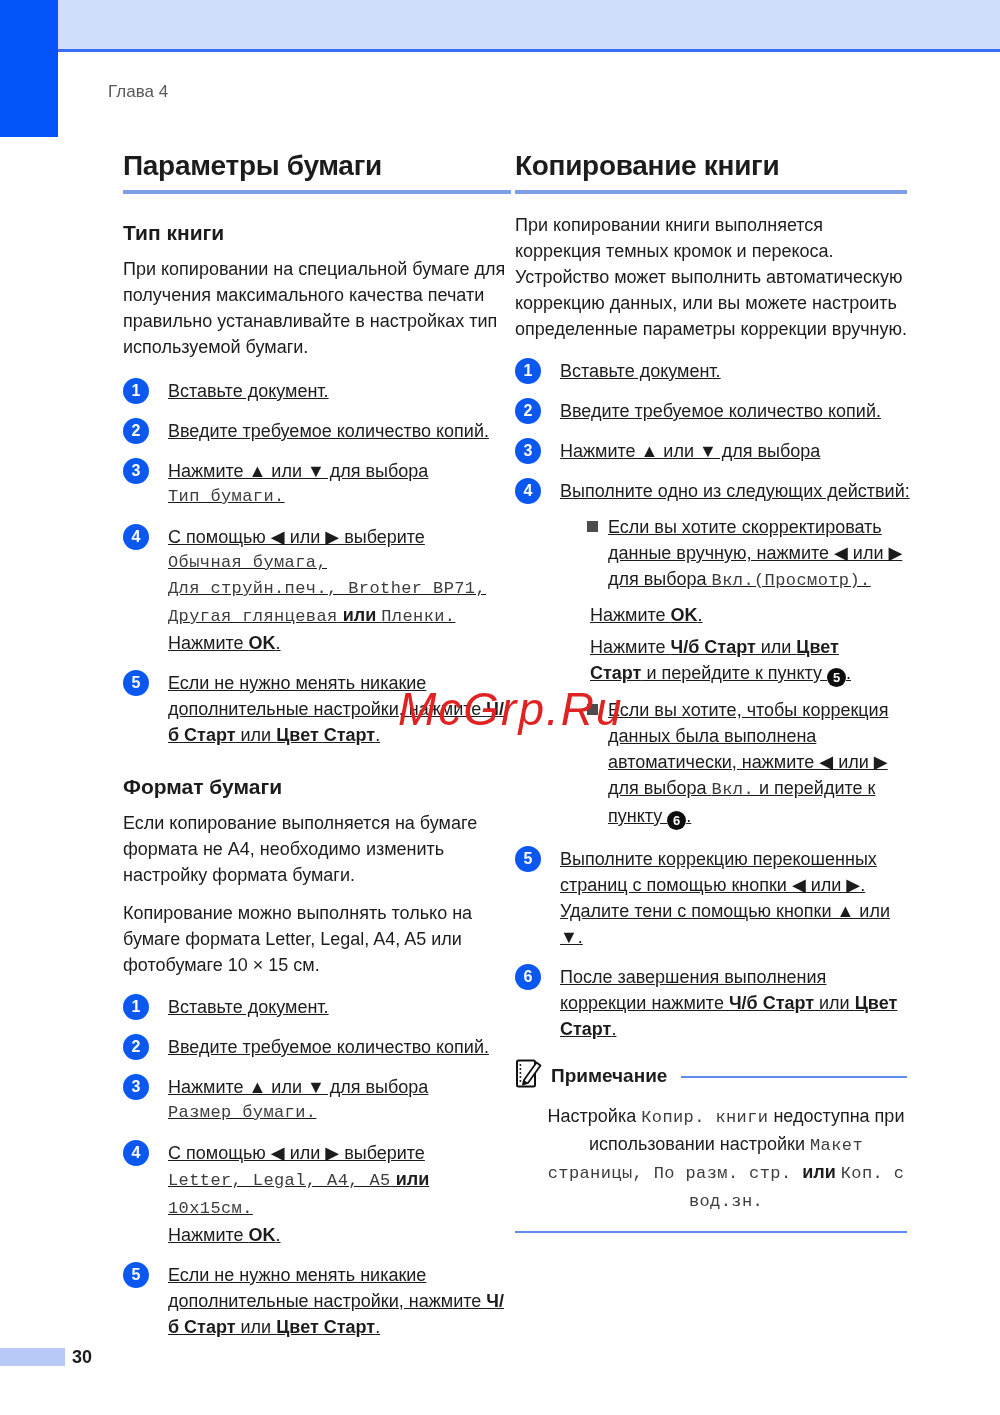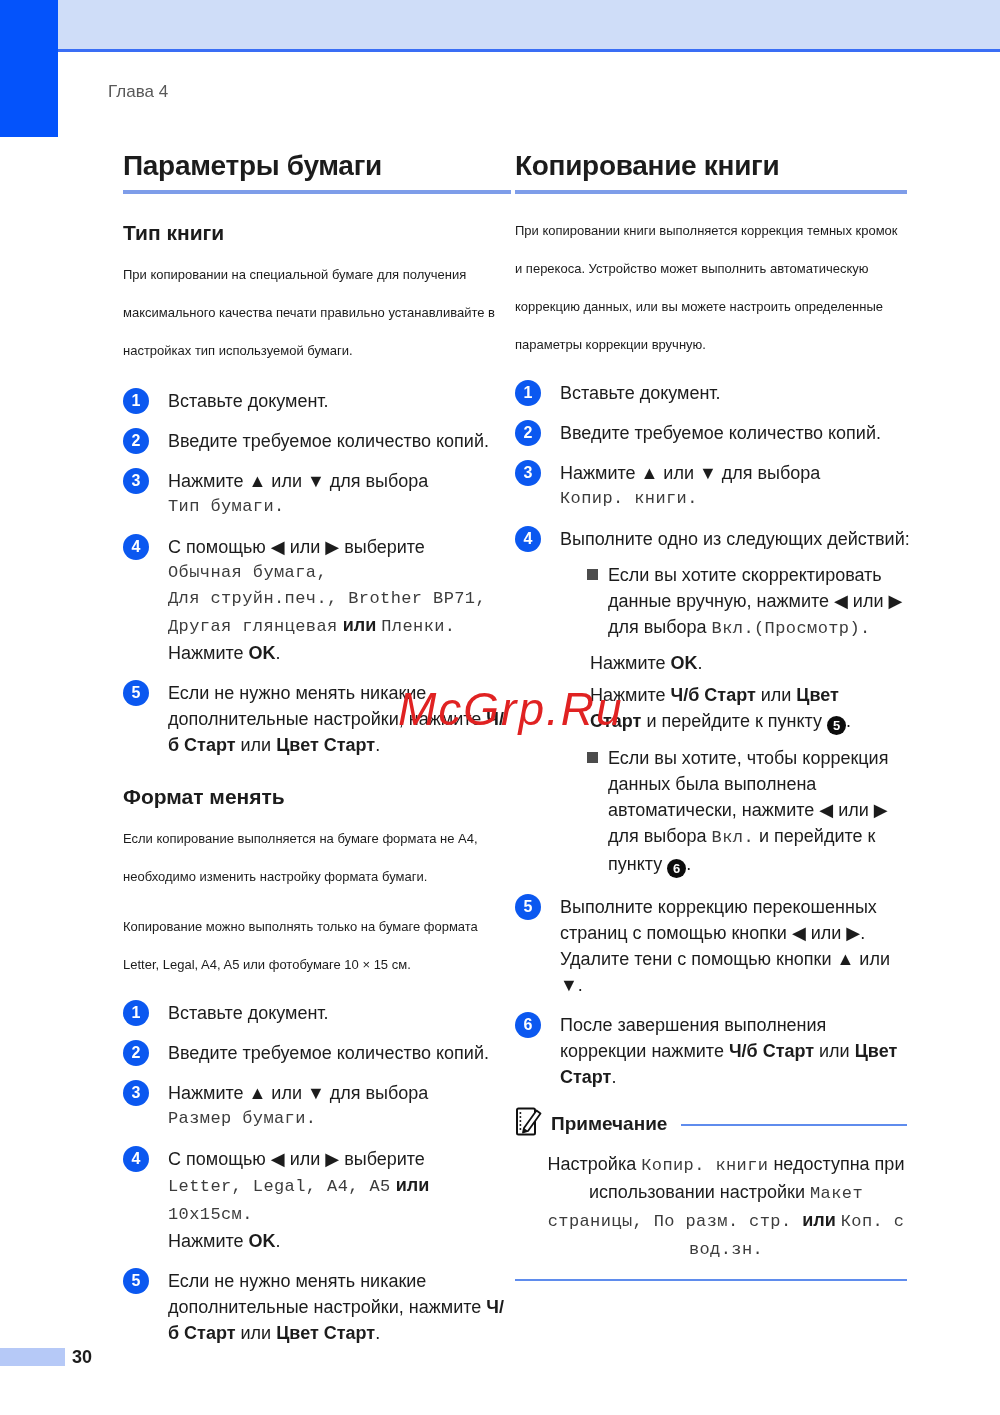--- a/index.html
+++ b/index.html
@@ -29,30 +29,30 @@
 
   
   .col { position: absolute; top: 150px; }
   .col-left  { left: 75px;  width: 388px; margin-left: 48px; }
   .col-right { left: 515px; width: 392px; }
 
   h1.title { font-size: 28px; line-height: 32px; font-weight: 700; margin: 0; letter-spacing: -0.3px; }
   .title-rule { height: 4px; background: #7e9de9; margin-top: 8px; }
 
   .h2 { font-size: 21px; line-height: 26px; font-weight: 700; margin: 26px 0 0 0; }
-  .para { font-size: 13px; line-height: 38px; margin: 10px 0 0 0; }
+  .para { font-size: 18px; line-height: 26px; margin: 10px 0 0 0; }
   .steps { margin-top: 18px; }
 
   .step { display: flex; margin-bottom: 14px; }
   .snum {
     flex: none; width: 26px; height: 26px; margin-right: 19px;
     background: #0b58f0; color: #fff; border-radius: 50%;
     font-size: 16px; font-weight: 700; line-height: 26px; text-align: center;
   }
-  .stext { font-size: 18px; line-height: 26px; }
+  .stext { font-size: 18px; line-height: 26px; text-decoration: underline; }
   .col-left  .stext { width: 343px; }
   .col-right .stext { width: 352px; }
 
   .lcd {
     font-family: "Liberation Mono", monospace;
     font-size: 17px; letter-spacing: 0.4px; color: #3c3c3c;
   }
   .lcd.block { display: block; }
   .b { font-weight: 700; }
 
@@ -133,21 +133,21 @@
         </div>
       </div>
       <div class="step">
         <span class="snum">5</span>
         <div class="stext">
           <span>Если не нужно менять никакие дополнительные настройки, нажмите </span><span class="b">Ч/б Старт</span><span> или </span><span class="b">Цвет Старт</span><span>.</span>
         </div>
       </div>
     </div>
 
-    <div class="h2">Формат менять</div>
+    <div class="h2">Формат бумаги</div>
     <p class="para">Если копирование выполняется на бумаге формата не A4, необходимо изменить настройку формата бумаги.</p>
     <p class="para" style="margin-top:12px;">Копирование можно выполнять только на бумаге формата Letter, Legal, A4, A5 или фотобумаге 10 × 15 см.</p>
 
     <div class="steps" style="margin-top:16px;">
       <div class="step">
         <span class="snum">1</span>
         <div class="stext">Вставьте документ.</div>
       </div>
       <div class="step">
         <span class="snum">2</span>
@@ -193,21 +193,20 @@
         <div class="stext">Вставьте документ.</div>
       </div>
       <div class="step">
         <span class="snum">2</span>
         <div class="stext">Введите требуемое количество копий.</div>
       </div>
       <div class="step">
         <span class="snum">3</span>
         <div class="stext">
           <span>Нажмите ▲ или ▼ для выбора</span>
-          <span class="lcd block">Копир. книги.</span>
         </div>
       </div>
 
       <div class="step">
         <span class="snum">4</span>
         <div class="stext">
           <span>Выполните одно из следующих действий:</span>
 
           <span class="bullet">
             <span class="sq"></span>

